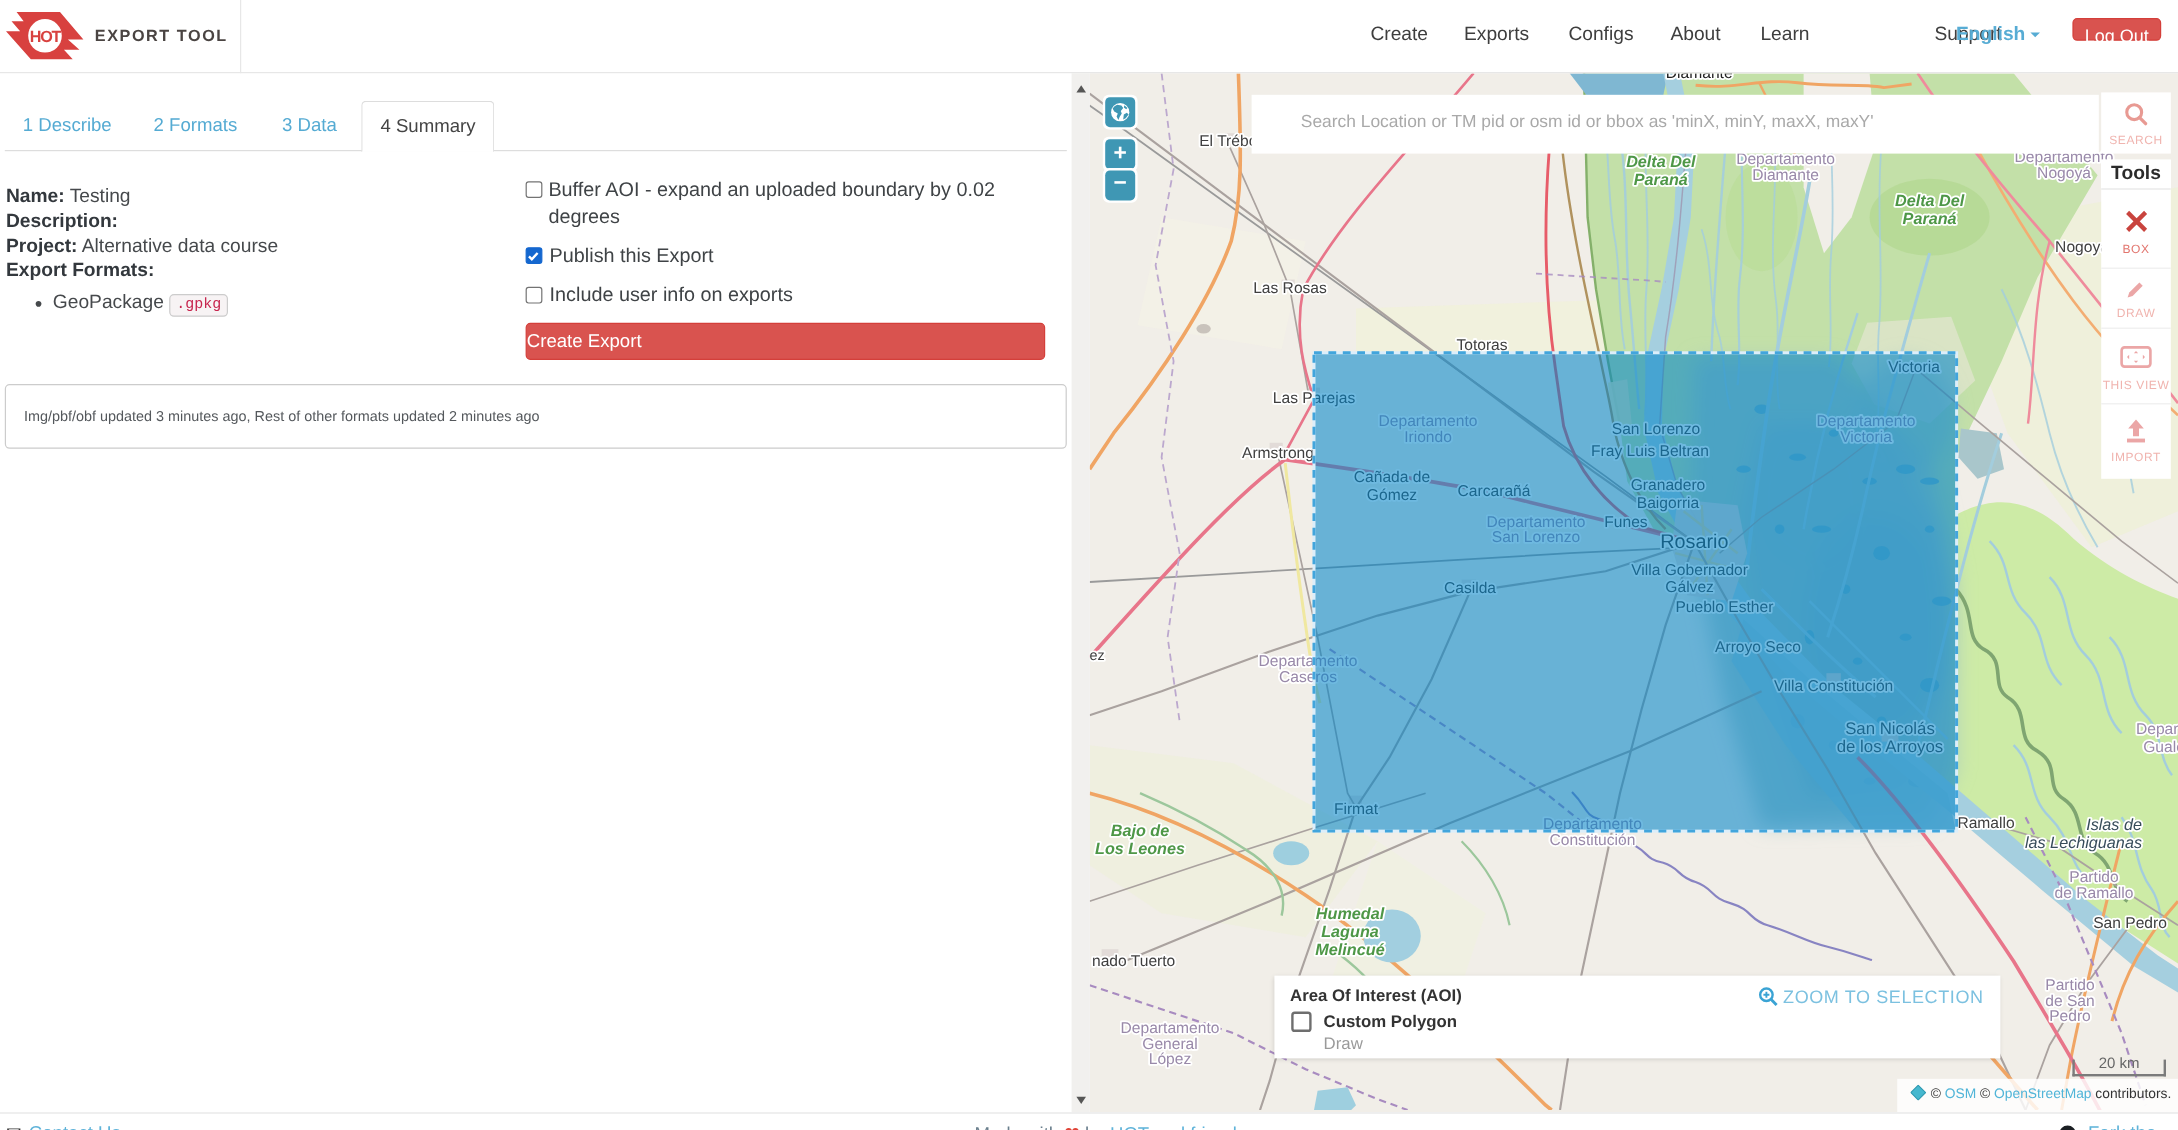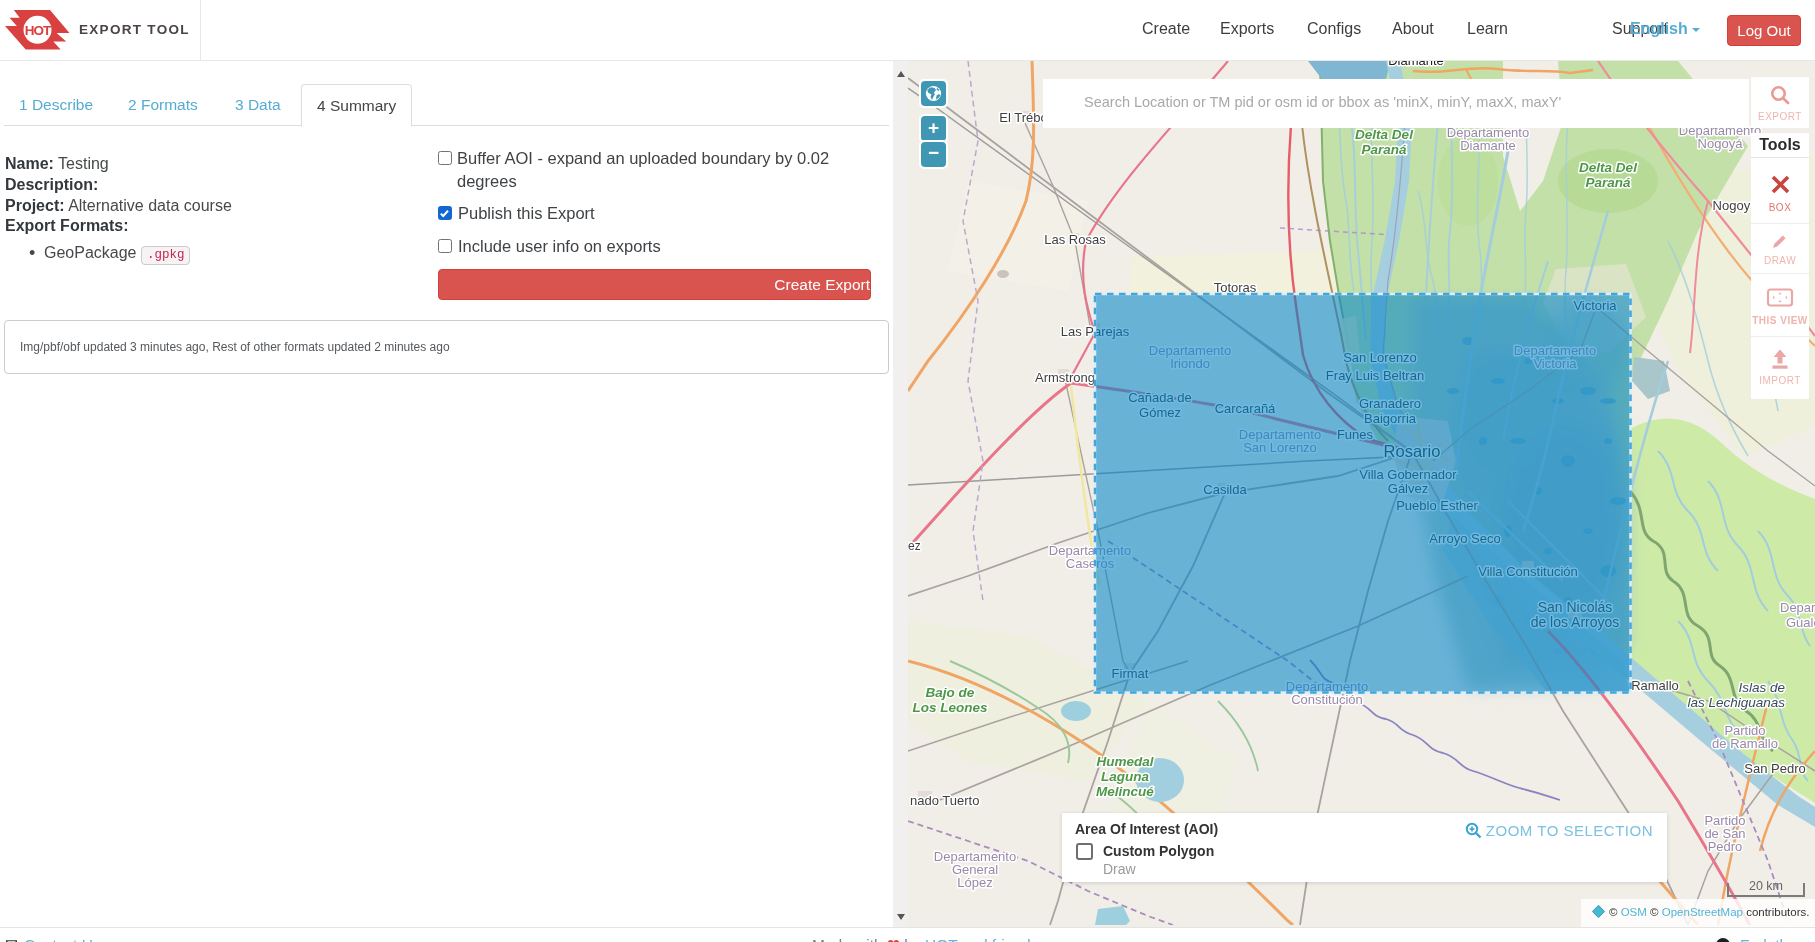--- a/index.html
+++ b/index.html
@@ -9,21 +9,21 @@
 #nav { position:absolute; left:0; top:0; width:1815px; height:61px; background:#fff;
   border-bottom:1px solid #e7e7e7; z-index:50; }
 #logo { position:absolute; left:5px; top:10px; }
 #brand { position:absolute; left:79px; top:22px; font-size:13.5px; font-weight:bold;
   letter-spacing:1.3px; color:#4a4442; }
 #navdiv { position:absolute; left:200px; top:0; width:1px; height:61px; background:#e7e7e7; }
 .nitem { position:absolute; top:20px; font-size:16px; color:#3e3e3e; }
 #eng { color:#57acd4;font-weight:bold; }
 #caret { display:inline-block; width:0; height:0; border-left:4px solid transparent;
   border-right:4px solid transparent; border-top:4px solid #57acd4; vertical-align:middle; margin-left:4px;}
-#logout { position:absolute; left:1727px; top:15px; width:74px; height:31px;
+#logout { position:absolute; left:1727px; top:15px; width:74px; height:19px;
   background:#d9534f; border:1px solid #d43f3a; border-radius:4px; color:#fff;
   font-size:15px; text-align:center; line-height:29px; }
 
 #left { position:absolute; left:0; top:61px; width:893px; height:866px; background:#fff; }
 #tabs { position:absolute; left:4px; top:23px; width:885px; height:42px;
   border-bottom:1px solid #ddd; font-size:15.5px; }
 .tab { position:absolute; top:0; height:42px; line-height:42px; padding:0 15px; color:#55abd3; }
 #tab4 { position:absolute; left:297px; top:0; height:43px; line-height:42px; padding:0 15px;
   color:#444; background:#fff; border:1px solid #ddd; border-bottom:1px solid #fff;
   border-radius:4px 4px 0 0; }
@@ -32,21 +32,21 @@
 .gpkg { font-family:"Liberation Mono", monospace; font-size:12.5px; color:#c7254e;
   background:#f7f3f4; border:1px solid #ccc; border-radius:4px; padding:1px 5px 2px;text-align:center; }
 #rcol { position:absolute; left:438px; top:86px; width:437px; font-size:16.5px; color:#3f4346; }
 .ckrow { position:relative; padding-left:20px; margin-bottom:10px; line-height:23px;}
 .ck { position:absolute; left:0; top:4px; width:14px; height:14px; background:#fff;
   border:1.5px solid #737373; border-radius:2.5px; }
 .ckon { position:absolute; left:0; top:4px; width:14px; height:14px; background:#1467cf;
   border:1.5px solid #1467cf; border-radius:2.5px; }
 #createbtn { position:absolute; left:438px; top:208px; width:433px; height:31px;
   background:#d9534f; border:1px solid #d43f3a; border-radius:4px; color:#fff;
-  font-size:15.5px; text-align:right; line-height:29px; }
+  font-size:15.5px; text-align:left; line-height:29px; }
 #statusbox { position:absolute; left:4px; top:259px; width:885px; height:54px;
   border:1px solid #ccc; border-radius:4px; background:#fff; font-size:12px; color:#54585c;
   line-height:52px; padding-left:15px; }
 
 #sbar { position:absolute; left:893px; top:61px; width:15px; height:866px; background:#f1f0ee; }
 .sarr { position:absolute; left:3.5px; width:0; height:0; border-left:4.5px solid transparent;
   border-right:4.5px solid transparent; }
 
 #map { position:absolute; left:908px; top:61px; width:907px; height:866px; overflow:hidden; background:#f1eee8; }
 #searchbox { position:absolute; left:135px; top:18px; width:706px; height:49px; white-space:nowrap; background:#fff; }
@@ -356,37 +356,37 @@
   <div class="mbtn" style="top:79px">
       <div class="in" style="line-height:21px">−</div>
     </div>
 
   <div id="tpanel">
     <div class="tbox" style="height:51px; margin-bottom:5px; padding-top:6px;">
       <svg width="24" height="24" viewBox="0 0 24 24">
           <circle cx="10.5" cy="10.5" r="6.2" fill="none" stroke="#e89a93" stroke-width="2.6"></circle>
           <line x1="15" y1="15" x2="20" y2="20" stroke="#e89a93" stroke-width="2.8" stroke-linecap="round"></line>
         </svg>
-      <div class="tlabel">EXPORT</div>
+      <div class="tlabel">SEARCH</div>
     </div>
     <div class="tbox">
       <div id="toolshdr">Tools</div>
       <div class="tsec" style="height:66px; padding-top:15px;">
         <svg width="23" height="23" viewBox="0 0 23 23">
             <path d="M4,4 L19,19 M19,4 L4,19" stroke="#c9443e" stroke-width="3.6"></path>
           </svg>
         <div class="tlabel" style="color:#e2766f; margin-top:2px;">BOX</div>
       </div>
       <div class="tsec" style="height:50px; padding-top:7px;">
         <svg width="20" height="20" viewBox="0 0 20 20">
             <path d="M3,17 l1.4,-4.2 l8.4,-8.4 l2.8,2.8 l-8.4,8.4 z" fill="#eba6a6"></path>
           </svg>
         <div class="tlabel">DRAW</div>
       </div>
-      <div class="tsec" style="height:63px; padding-top:13px;font-weight:bold;">
+      <div class="tsec" style="height:63px; padding-top:13px;">
         <svg width="28" height="21" viewBox="0 0 28 21">
             <rect x="2" y="2.5" width="24" height="16" rx="2.5" fill="none" stroke="#eba6a6" stroke-width="2.2"></rect>
             <path d="M14,5.5 l-1.8,1.8 h3.6 z M14,15.5 l-1.8,-1.8 h3.6 z M6.5,10.5 l1.8,-1.8 v3.6 z M21.5,10.5 l-1.8,-1.8 v3.6 z" fill="#eba6a6"></path>
           </svg>
         <div class="tlabel" style="margin-top:3px;">THIS VIEW</div>
       </div>
       <div class="tsec" style="height:62px; border-bottom:none; padding-top:11px;">
         <svg width="22" height="22" viewBox="0 0 22 22">
             <path d="M11,1.5 L17.5,9 h-4 v6.5 h-5 V9 h-4 z" fill="#eba6a6"></path>
             <rect x="3.5" y="17.5" width="15" height="3.2" fill="#eba6a6"></rect>

